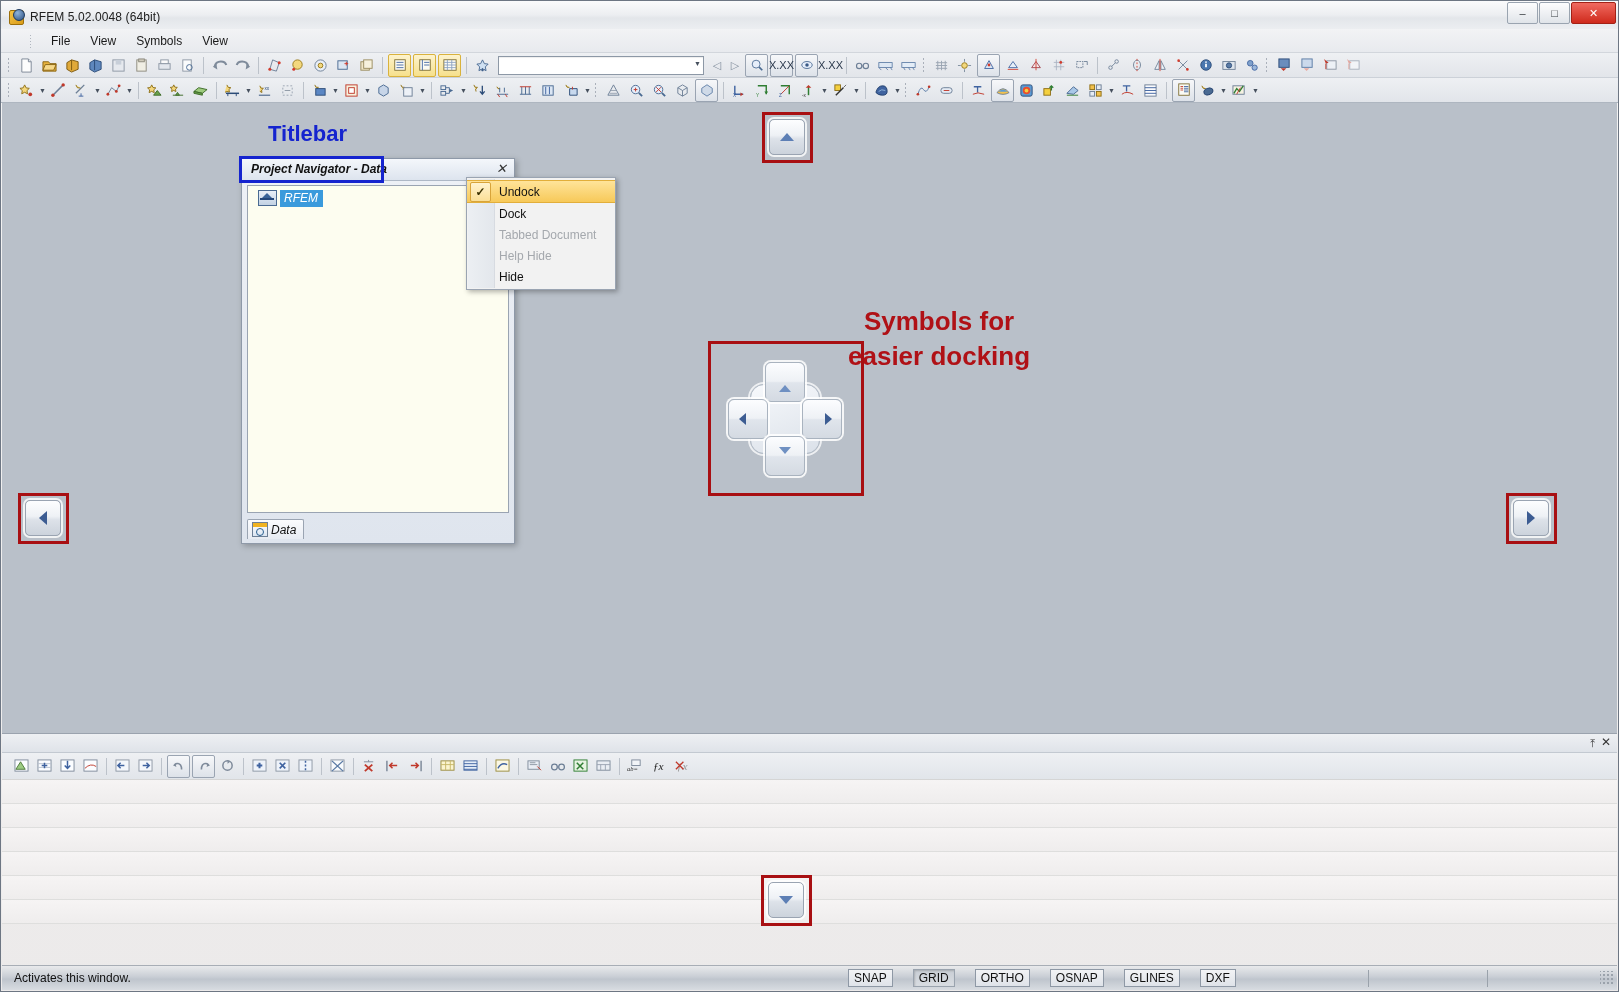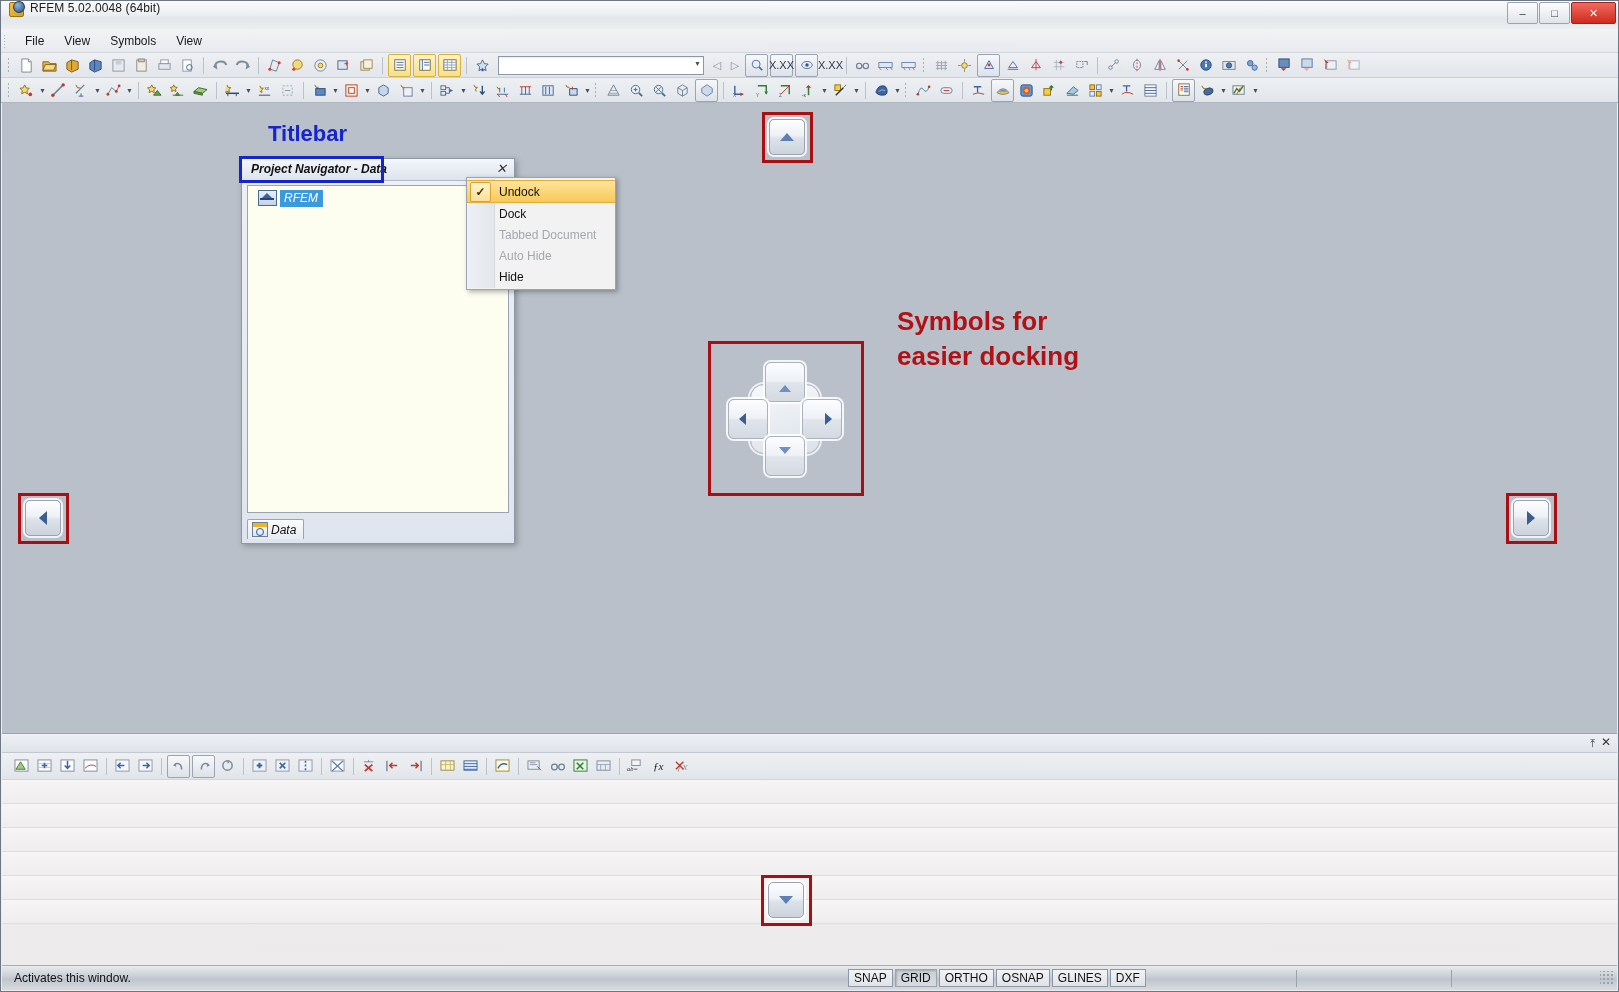--- a/index.html
+++ b/index.html
@@ -15,21 +15,21 @@
     background: linear-gradient(180deg,#f3f3f3 0%,#eceaea 100%);
     border: 1px solid #6d7683;
     box-sizing: border-box;
   }
 
   
   .titlebar {
     position: absolute; left:0; top:0; right:0; height: 32px;
     background: linear-gradient(180deg,#fbfbfc 0%,#eceef1 45%,#e3e6ea 55%,#eef0f3 100%);
     border-bottom: 1px solid #c8ccd2;
-    display: flex; align-items: flex-start;
+    display: flex; align-items: center;
     box-sizing: border-box;
   }
   .app-icon {
     width: 16px; height: 16px; margin-left: 7px; margin-right: 6px;
     position: relative; flex: none;
   }
   .app-icon .sq {
     position:absolute; left:1px; top:1px; width:13px;height:13px;
     background: linear-gradient(135deg,#f5c243,#d99b18);
     border:1px solid #9c6f0b; border-radius:2px;
@@ -57,21 +57,21 @@
     background: linear-gradient(180deg,#f06a60,#cf2a1c);
     border-color:#a32116; color:#fff; width:43px;
   }
   .wbtn .gi { display:block; line-height:1; font-size:11px;}
 
   
   .menubar {
     position:absolute; left:0; top:28px; right:0; height:24px;
     background: linear-gradient(180deg,#f2f3f5,#e8eaee);
     border-bottom: 1px solid #d2d6dc;
-    display:flex; align-items:center; padding-left: 2px;
+    display:flex; align-items:center; padding-left: 28px;
     box-sizing:border-box;
   }
   .grip {
     width:3px; height:14px; margin-right:9px;
     background-image: radial-gradient(#b0b6bf 40%, transparent 41%);
     background-size: 3px 3px;
     flex:none;
   }
   .menuitem {
     font-size:12px; color:#1a1a1a; padding: 2px 10px; cursor:default;
@@ -339,21 +339,21 @@
     display:flex; align-items:center;
   }
   .status-msg {
     font-size:12px; color:#111; padding-left:12px; width:846px;
     box-sizing:border-box;
   }
   .sb-cell {
     font-size:12px; color:#111;
     border:1px solid #8e98a5;
     background: linear-gradient(180deg,#f2f3f5,#dfe3e9);
-    padding: 1px 5px 2px; margin-right:2px; height:18px;
+    padding: 1px 5px 2px; margin-right:20px; height:18px;
     box-sizing:border-box; line-height:15px;
   }
   .sb-cell.pressed {
     background: linear-gradient(180deg,#c9ced5,#d9dde2);
     box-shadow: inset 1px 1px 2px rgba(0,0,0,.18);
     border-color:#9aa3ae;
   }
   .sb-vsep { width:1px;height:17px;background:#9aa2ab;margin:0 6px; }
   .sb-grow { flex:1; }
   .sb-grip {
@@ -992,21 +992,21 @@
           <path d="M5 12l4-7" stroke="#c0392b"></path>
         </svg>
     </div>
     <div class="drop">▼</div>
   </div>
 
   <div class="workarea">
 
     <div class="anno-titlebar" style="left:266px; top:18px;">Titlebar</div>
 
-    <div class="anno-symbols" style="left:895px; top:201px;">
+    <div class="anno-symbols" style="left:846px; top:201px;text-align:center;">
       <div>Symbols for</div>
       <div>easier docking</div>
     </div>
 
     <div class="panel" style="left:239px; top:55px;">
       <div class="panel-head">
         <div class="panel-title">Project Navigator - Data</div>
         <div class="panel-close">✕</div>
         <div class="panel-hl"></div>
       </div>
@@ -1029,21 +1029,21 @@
         <span class="ctx-check">✓</span>
         <span>Undock</span>
       </div>
       <div class="ctxrow">
         <span>Dock</span>
       </div>
       <div class="ctxrow disabled">
         <span>Tabbed Document</span>
       </div>
       <div class="ctxrow disabled">
-        <span>Auto Hide</span>
+        <span>Help Hide</span>
       </div>
       <div class="ctxrow">
         <span>Hide</span>
       </div>
     </div>
 
     <div class="redbox" style="left:760px; top:9px; width:51px; height:51px;"></div>
     <div class="dockbtn" style="left:767px; top:16px;">
       <span class="tri up"></span>
     </div>

